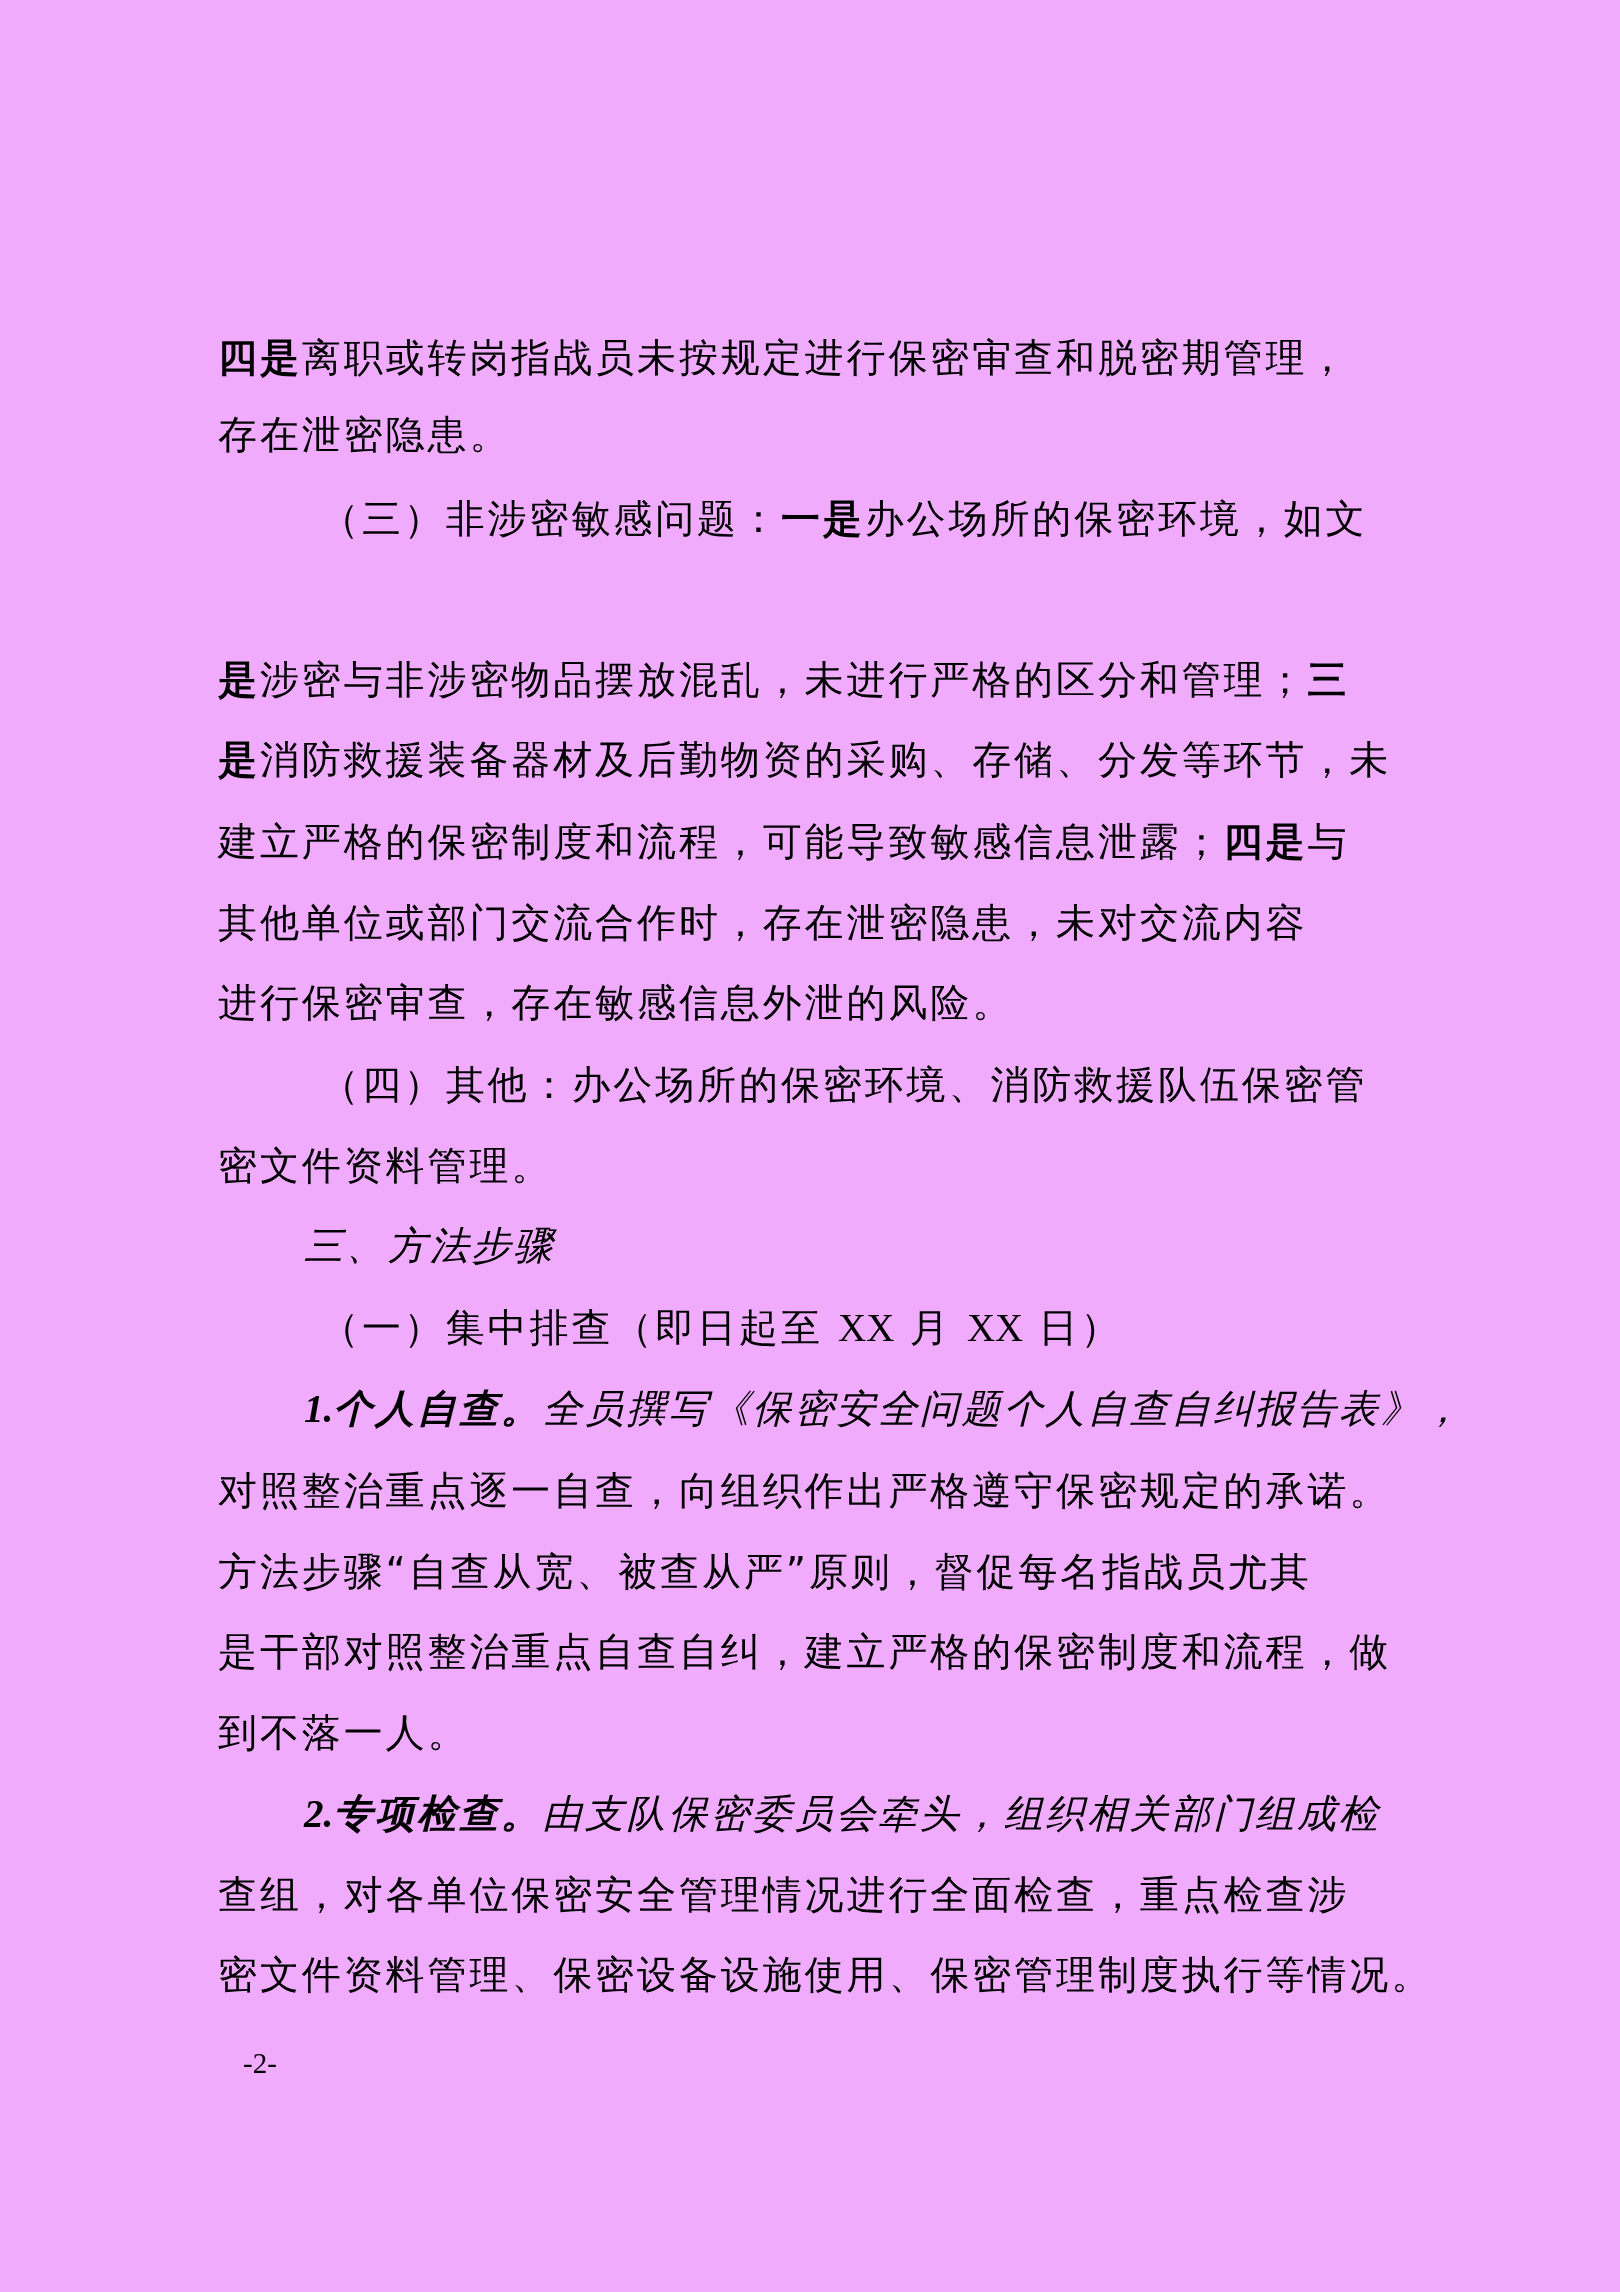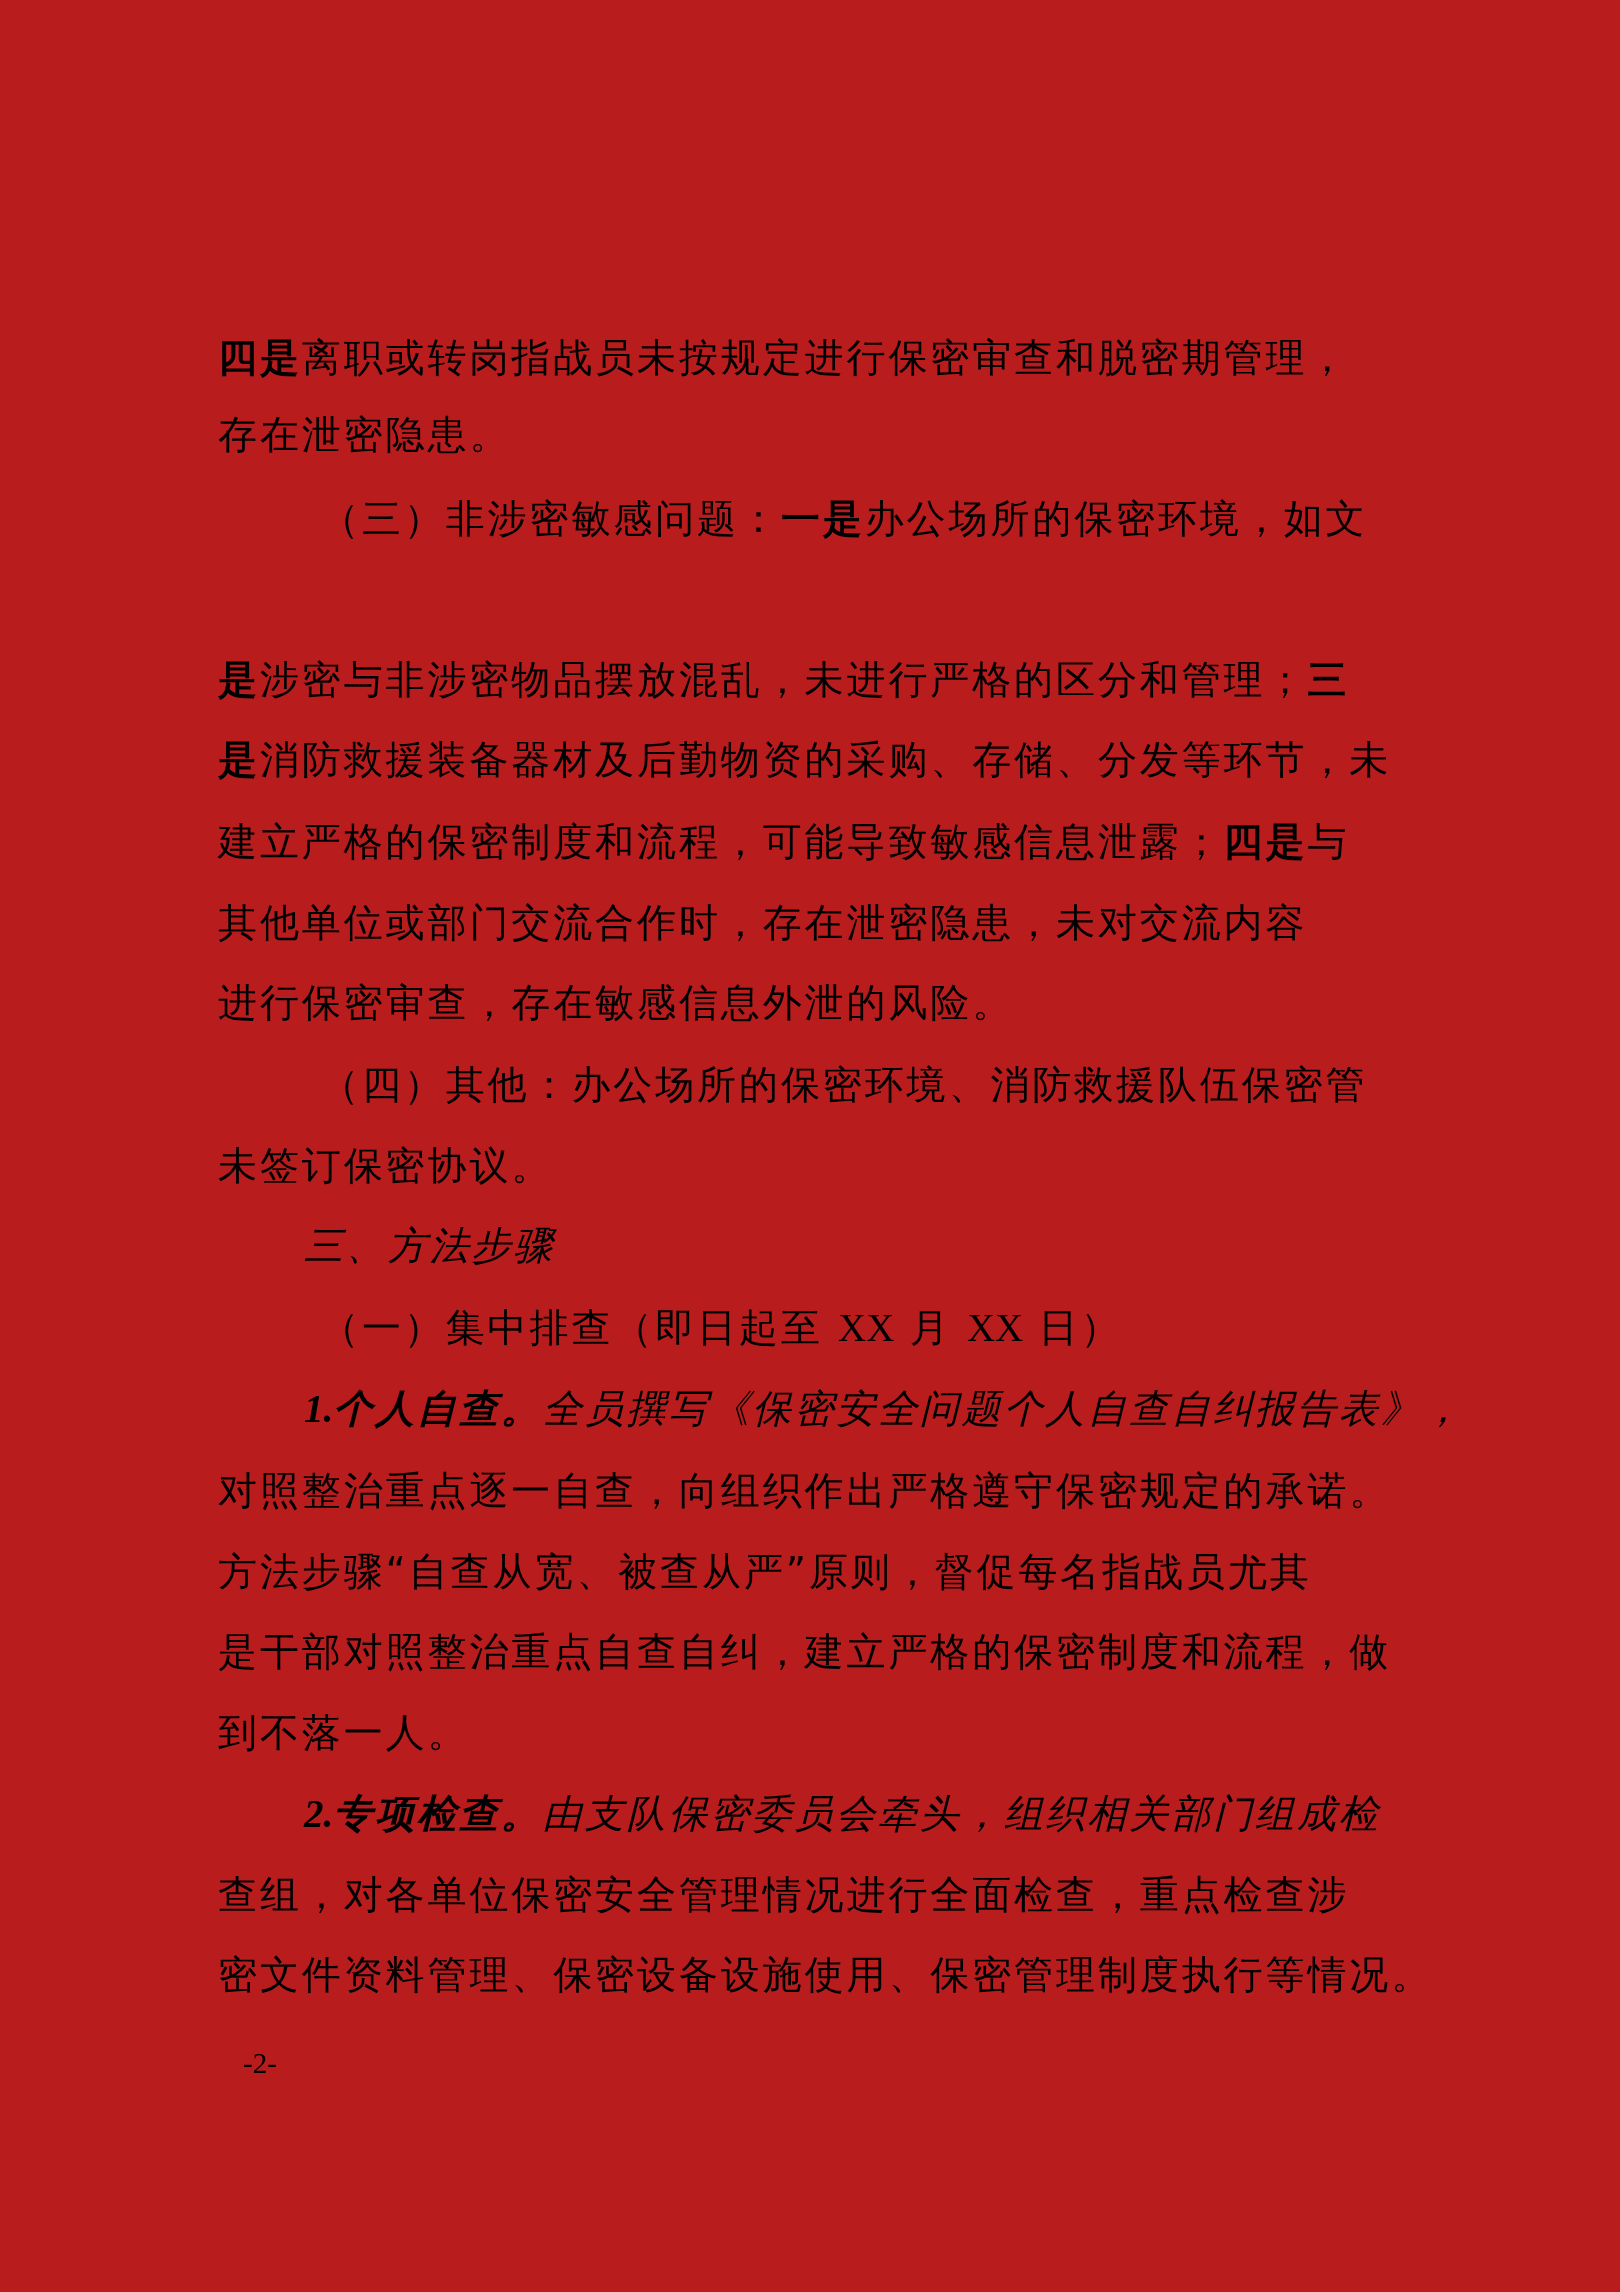--- a/index.html
+++ b/index.html
@@ -1,17 +1,17 @@
 <!DOCTYPE html>
 <html><head>
 <meta charset="utf-8">
 <style>
   html, body { margin: 0; padding: 0; background: #ffffff; }
   body { width: 1620px; height: 2293px; position: relative; overflow: hidden; }
-  .page { position: absolute; left: 0; top: 0; width: 1620px; height: 2293px; background: #b91c1c; }
+  .page { position: absolute; left: 0; top: 0; width: 1620px; height: 2293px; background: #f0abfc; }
   .line {
     position: absolute;
     left: 218px;
     height: 59px;
     line-height: 59px;
     font-family: "DejaVu Sans", "Liberation Sans", sans-serif;
     font-size: 39px;
     color: #000;
     white-space: nowrap;
     letter-spacing: 2.9px;
@@ -43,21 +43,21 @@
   <div class="line" style="top:730px"><span class="b">是</span><span>消防救援装备器材及后勤物资的采购、存储、分发等环节，未</span></div>
 
   <div class="line" style="top:812px"><span>建立严格的保密制度和流程，可能导致敏感信息泄露；</span><span class="b">四是</span><span>与</span></div>
 
   <div class="line" style="top:893px"><span>其他单位或部门交流合作时，存在泄密隐患，未对交流内容</span></div>
 
   <div class="line" style="top:973px"><span>进行保密审查，存在敏感信息外泄的风险。</span></div>
 
   <div class="line ind1" style="top:1055px"><span>（四）其他：办公场所的保密环境、消防救援队伍保密管</span></div>
 
-  <div class="line" style="top:1136px"><span>未签订保密协议。</span></div>
+  <div class="line" style="top:1136px"><span>密文件资料管理。</span></div>
 
   <div class="line ind2" style="top:1216px"><span>三、方法步骤</span></div>
 
   <div class="line ind1" style="top:1298px"><span>（一）集中排查（即日起至 </span><span class="serif">XX</span><span> 月 </span><span class="serif">XX</span><span> 日）</span></div>
 
   <div class="line ind2" style="top:1379px"><span class="b serif">1.</span><span class="b">个人自查。</span><span>全员撰写《保密安全问题个人自查自纠报告表》，</span></div>
 
   <div class="line" style="top:1461px"><span>对照整治重点逐一自查，向组织作出严格遵守保密规定的承诺。</span></div>
 
   <div class="line" style="top:1542px"><span>方法步骤“自查从宽、被查从严”原则，督促每名指战员尤其</span></div>

